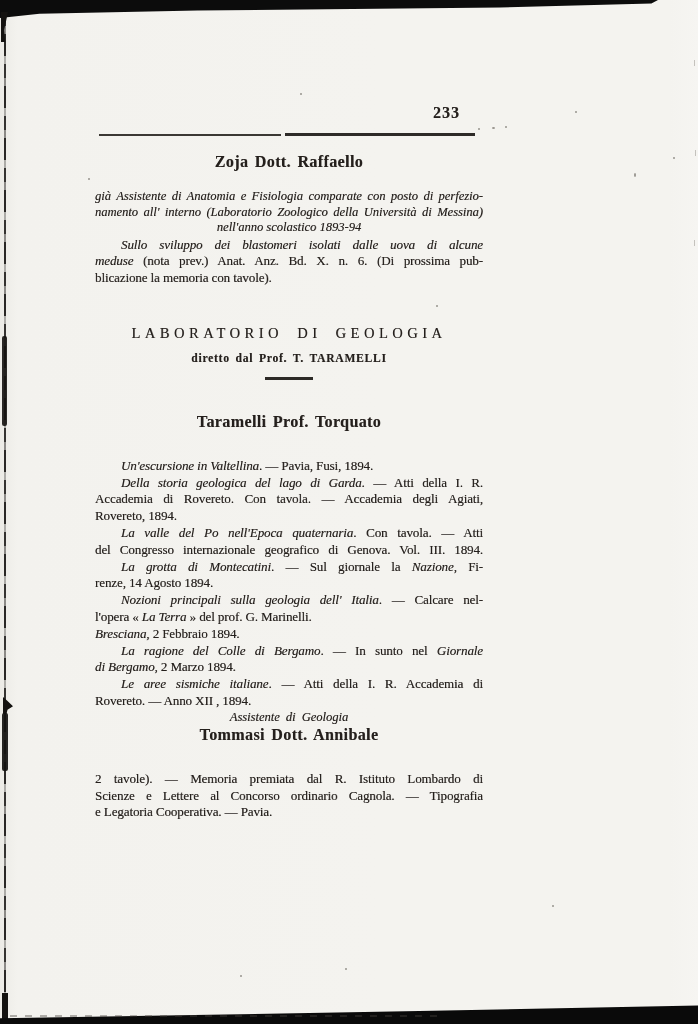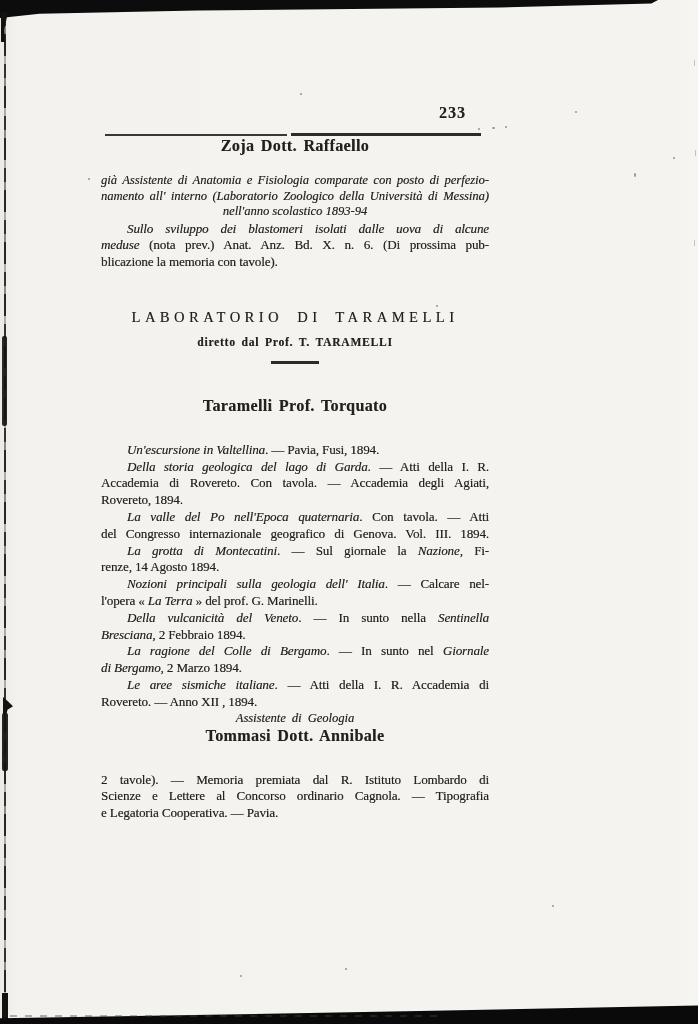--- a/index.html
+++ b/index.html
@@ -31,29 +31,29 @@
     clip-path:polygon(0 74%,30% 58%,62% 40%,100% 16%,100% 100%,0 100%);
   }
   .edge-bottom-smudge{
     position:absolute;left:10px;bottom:7px;width:430px;height:2px;
     background:repeating-linear-gradient(90deg,rgba(70,65,60,.4) 0 7px,rgba(70,65,60,0) 7px 15px);
   }
   .speck{position:absolute;width:2px;height:2px;border-radius:50%;background:#4c4740;opacity:.55;}
   .tick{position:absolute;width:1px;height:6px;background:#7a756e;opacity:.4;}
   
   #content{
-    position:absolute;left:101px;top:0;width:388px;padding-top:103px;
+    position:absolute;left:95px;top:0;width:388px;padding-top:103px;
     text-shadow:0.3px 0 0 rgba(36,31,28,.5);
   }
   .block{position:relative;}
   .pagenum{font-size:16px;line-height:20px;font-weight:bold;text-align:right;padding-right:23px;letter-spacing:1px;}
   .rule2{margin-top:10px;display:flex;gap:4px;padding-left:4px;align-items:flex-end;}
   .rule2 .seg1{width:182px;height:2px;background:#3b3834;}
   .rule2 .seg2{width:190px;height:3px;background:#2e2b28;}
-  .rule2 + .heading{font-family:Liberation Serif, serif;}
+  .rule2 + .heading{margin-top:16px;font-family:Liberation Serif, serif;}
   .heading{font-size:16px;font-weight:bold;text-align:center;line-height:20px;letter-spacing:.4px;word-spacing:2px;}
   .heading + .note{margin-top:17px;}
   .note{font-style:italic;font-size:12.5px;}
   .note .line{height:15.5px;line-height:15.5px;}
   .note + .para{margin-top:1px;}
   .para{font-size:13px;letter-spacing:-0.1px;}
   .para .line{height:16.8px;line-height:16.8px;}
   .line{overflow:hidden;white-space:nowrap;}
   .line.just{white-space:normal;text-align:justify;text-align-last:justify;}
   .line.center{text-align:center;}
@@ -112,37 +112,36 @@
       <div class="line just"><span class="it">già Assistente di Anatomia e Fisiologia comparate con posto di perfezio-</span></div>
       <div class="line just"><span class="it">namento all' interno (Laboratorio Zoologico della Università di Messina)</span></div>
       <div class="line center"><span class="it">nell'anno scolastico 1893-94</span></div>
     </div>
     <div class="block para">
       <div class="line indent just"><span class="it">Sullo sviluppo dei blastomeri isolati dalle uova di alcune</span></div>
       <div class="line just"><span class="it">meduse</span><span class="ro"> (nota prev.) Anat. Anz. Bd. X. n. 6. (Di prossima pub-</span></div>
       <div class="line"><span class="ro">blicazione la memoria con tavole).</span></div>
     </div>
     <div class="block lab">
-      <div class="lab-title">LABORATORIO DI TARAMELLI</div>
+      <div class="lab-title">LABORATORIO DI GEOLOGIA</div>
       <div class="lab-sub">diretto dal Prof. T. TARAMELLI</div>
     </div>
     <div class="block divider"></div>
     <div class="block heading">Taramelli Prof. Torquato</div>
     <div class="block para">
       <div class="line indent"><span class="it">Un'escursione in Valtellina</span><span class="ro">. — Pavia, Fusi, 1894.</span></div>
       <div class="line indent just"><span class="it">Della storia geologica del lago di Garda</span><span class="ro">. — Atti della I. R.</span></div>
       <div class="line just"><span class="ro">Accademia di Rovereto. Con tavola. — Accademia degli Agiati,</span></div>
       <div class="line"><span class="ro">Rovereto, 1894.</span></div>
       <div class="line indent just"><span class="it">La valle del Po nell'Epoca quaternaria</span><span class="ro">. Con tavola. — Atti</span></div>
       <div class="line just"><span class="ro">del Congresso internazionale geografico di Genova. Vol. III. 1894.</span></div>
       <div class="line indent just"><span class="it">La grotta di Montecatini</span><span class="ro">. — Sul giornale la </span><span class="it">Nazione</span><span class="ro">, Fi-</span></div>
       <div class="line"><span class="ro">renze, 14 Agosto 1894.</span></div>
       <div class="line indent just"><span class="it">Nozioni principali sulla geologia dell' Italia</span><span class="ro">. — Calcare nel-</span></div>
       <div class="line"><span class="ro">l'opera « </span><span class="it">La Terra</span><span class="ro"> » del prof. G. Marinelli.</span></div>
-      <div class="line indent just"><span class="it">Della vulcanicità del Veneto</span><span class="ro">. — In sunto nella </span><span class="it">Sentinella</span></div>
       <div class="line"><span class="it">Bresciana,</span><span class="ro"> 2 Febbraio 1894.</span></div>
       <div class="line indent just"><span class="it">La ragione del Colle di Bergamo</span><span class="ro">. — In sunto nel </span><span class="it">Giornale</span></div>
       <div class="line"><span class="it">di Bergamo,</span><span class="ro"> 2 Marzo 1894.</span></div>
       <div class="line indent just"><span class="it">Le aree sismiche italiane</span><span class="ro">. — Atti della I. R. Accademia di</span></div>
       <div class="line"><span class="ro">Rovereto. — Anno XII , 1894.</span></div>
     </div>
     <div class="block subtitle">Assistente di Geologia</div>
     <div class="block heading">Tommasi Dott. Annibale</div>
     <div class="block para">
       <div class="line just"><span class="ro">2 tavole). — Memoria premiata dal R. Istituto Lombardo di</span></div>

